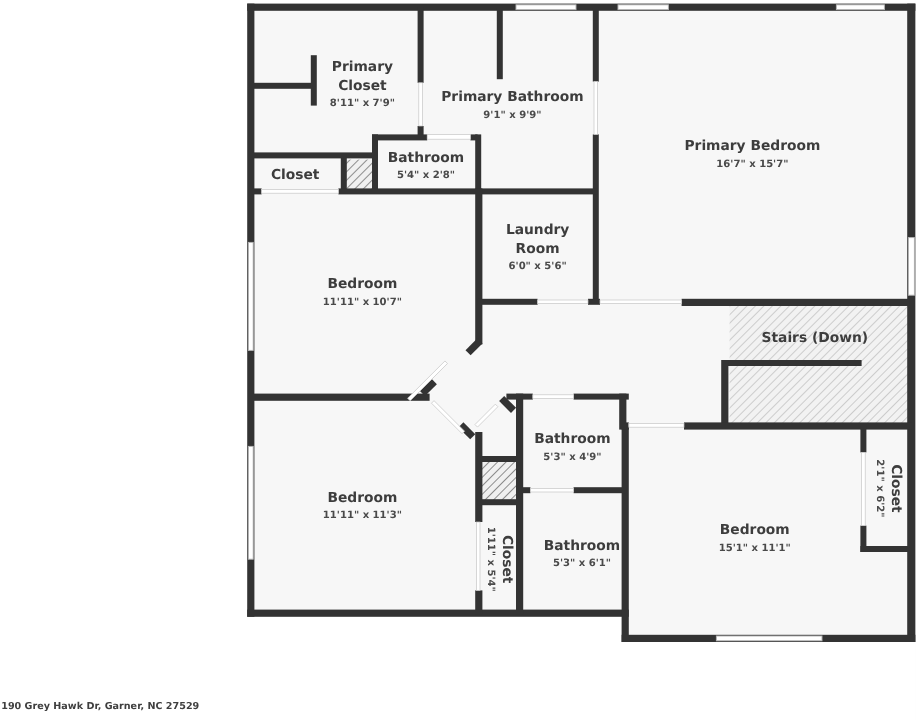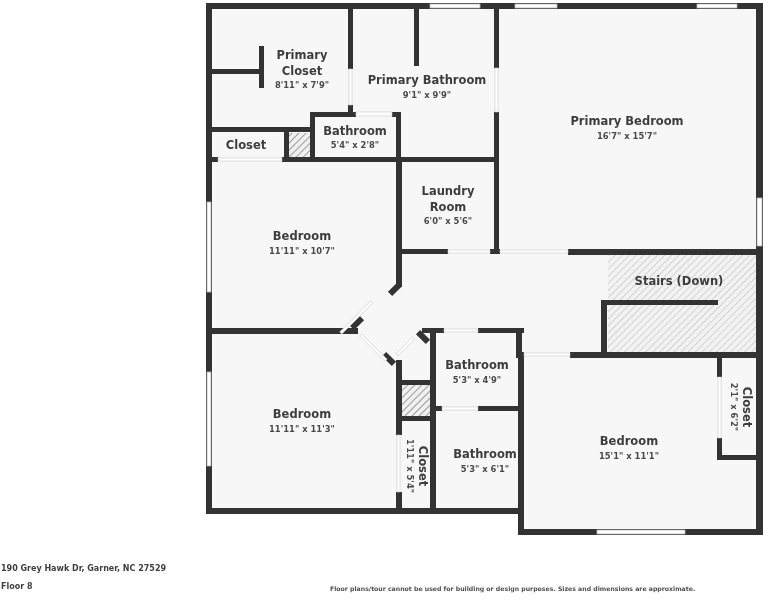--- a/index.html
+++ b/index.html
@@ -5,21 +5,21 @@
   html, body { margin: 0; padding: 0; background: #ffffff; }
   body { width: 763px; height: 600px; position: relative; overflow: hidden;
          font-family: "DejaVu Sans", "Liberation Sans", sans-serif; color: #3a3a3a; }
   #plan { position: absolute; left: 0; top: 0; }
   .wall { fill: #333333; }
   .floor { fill: #f7f7f7; }
   .win { fill: #ffffff; stroke: #b5b5b5; stroke-width: 0.8; }
   .door { fill: #ffffff; stroke: #c8c8c8; stroke-width: 0.6; }
   .rname { font-family: "DejaVu Sans", sans-serif; font-weight: bold; font-size: 11.5px; fill: #3d3d3d; text-anchor: middle; }
   .rdim { font-family: "DejaVu Sans", sans-serif; font-weight: bold; font-size: 8.4px; fill: #4a4a4a; text-anchor: middle; }
-  .footer { position: absolute; font-family: "DejaVu Sans", sans-serif; font-weight: bold; color: #3f3f3f; white-space: nowrap; }
+  .footer { position: absolute; font-family: "DejaVu Sans", sans-serif; font-weight: bold; color: #3f3f3f; white-space: nowrap; margin-top: 20px; }
   .addr { left: 1px; top: 564px; font-size: 8px; }
   .floorlbl { left: 1px; top: 582px; font-size: 8px; }
   .disclaimer { left: 330px; top: 585px; font-size: 6.2px; font-weight: bold; color: #505050; }
 </style>
 </head>
 <body>
 
 <svg id="plan" width="763" height="600" viewBox="0 0 763 600">
   <defs>
     <pattern id="hatch" patternUnits="userSpaceOnUse" width="5" height="5" patternTransform="rotate(45)">

